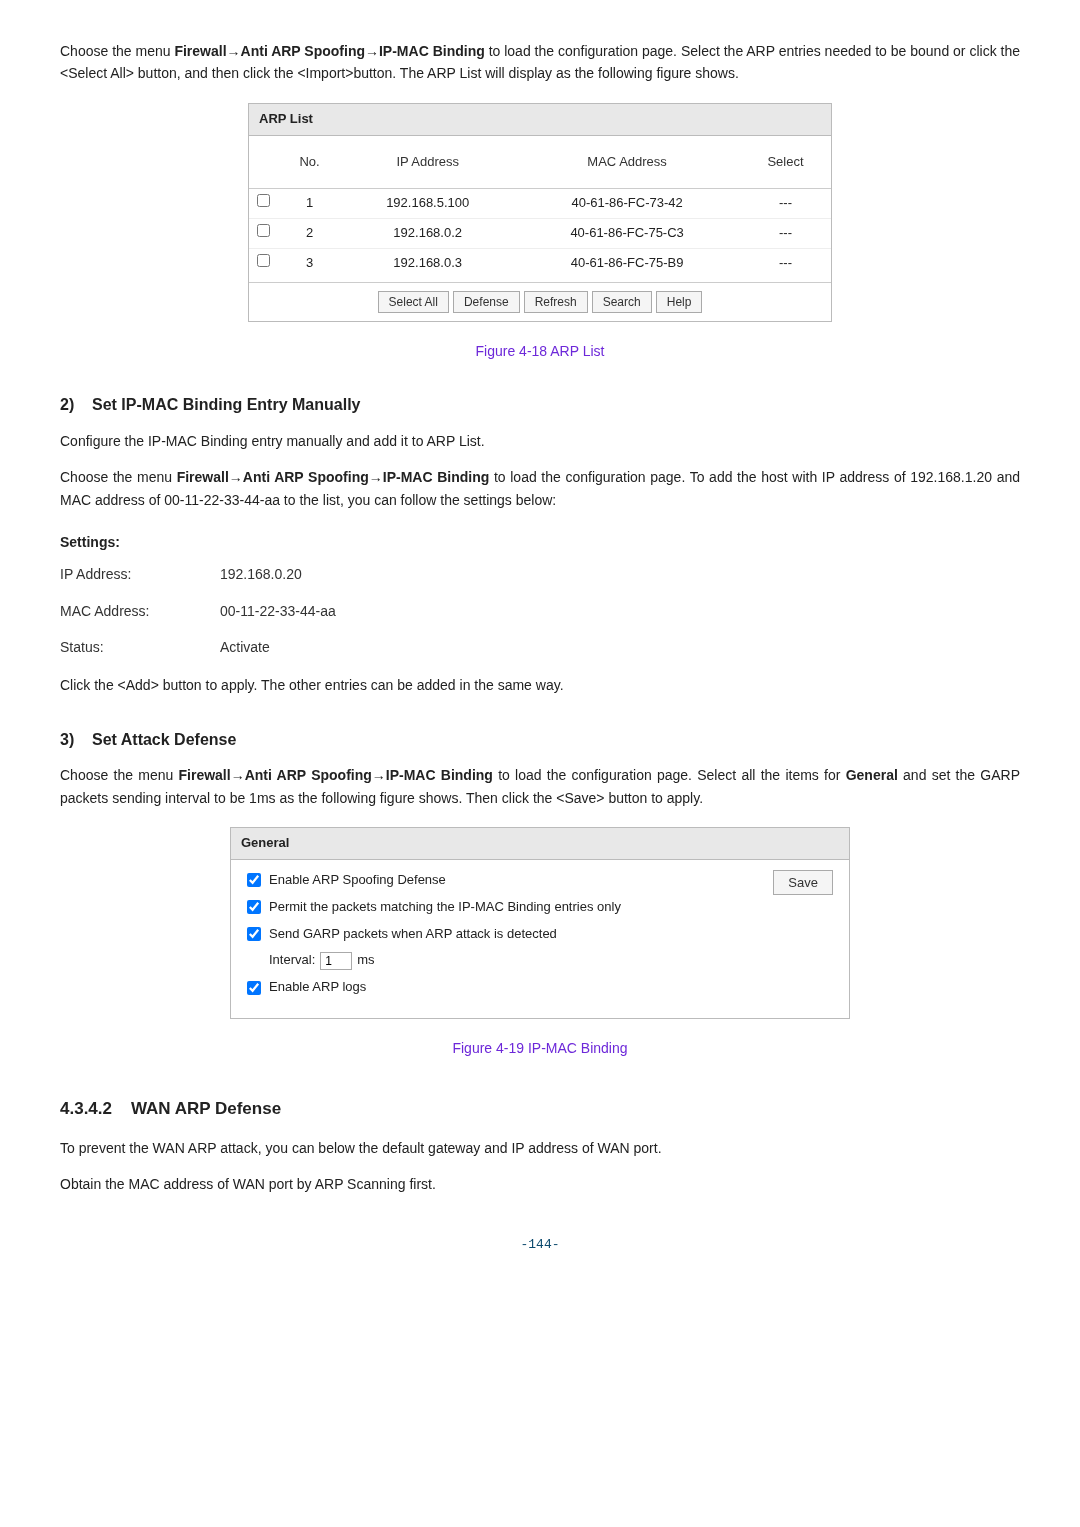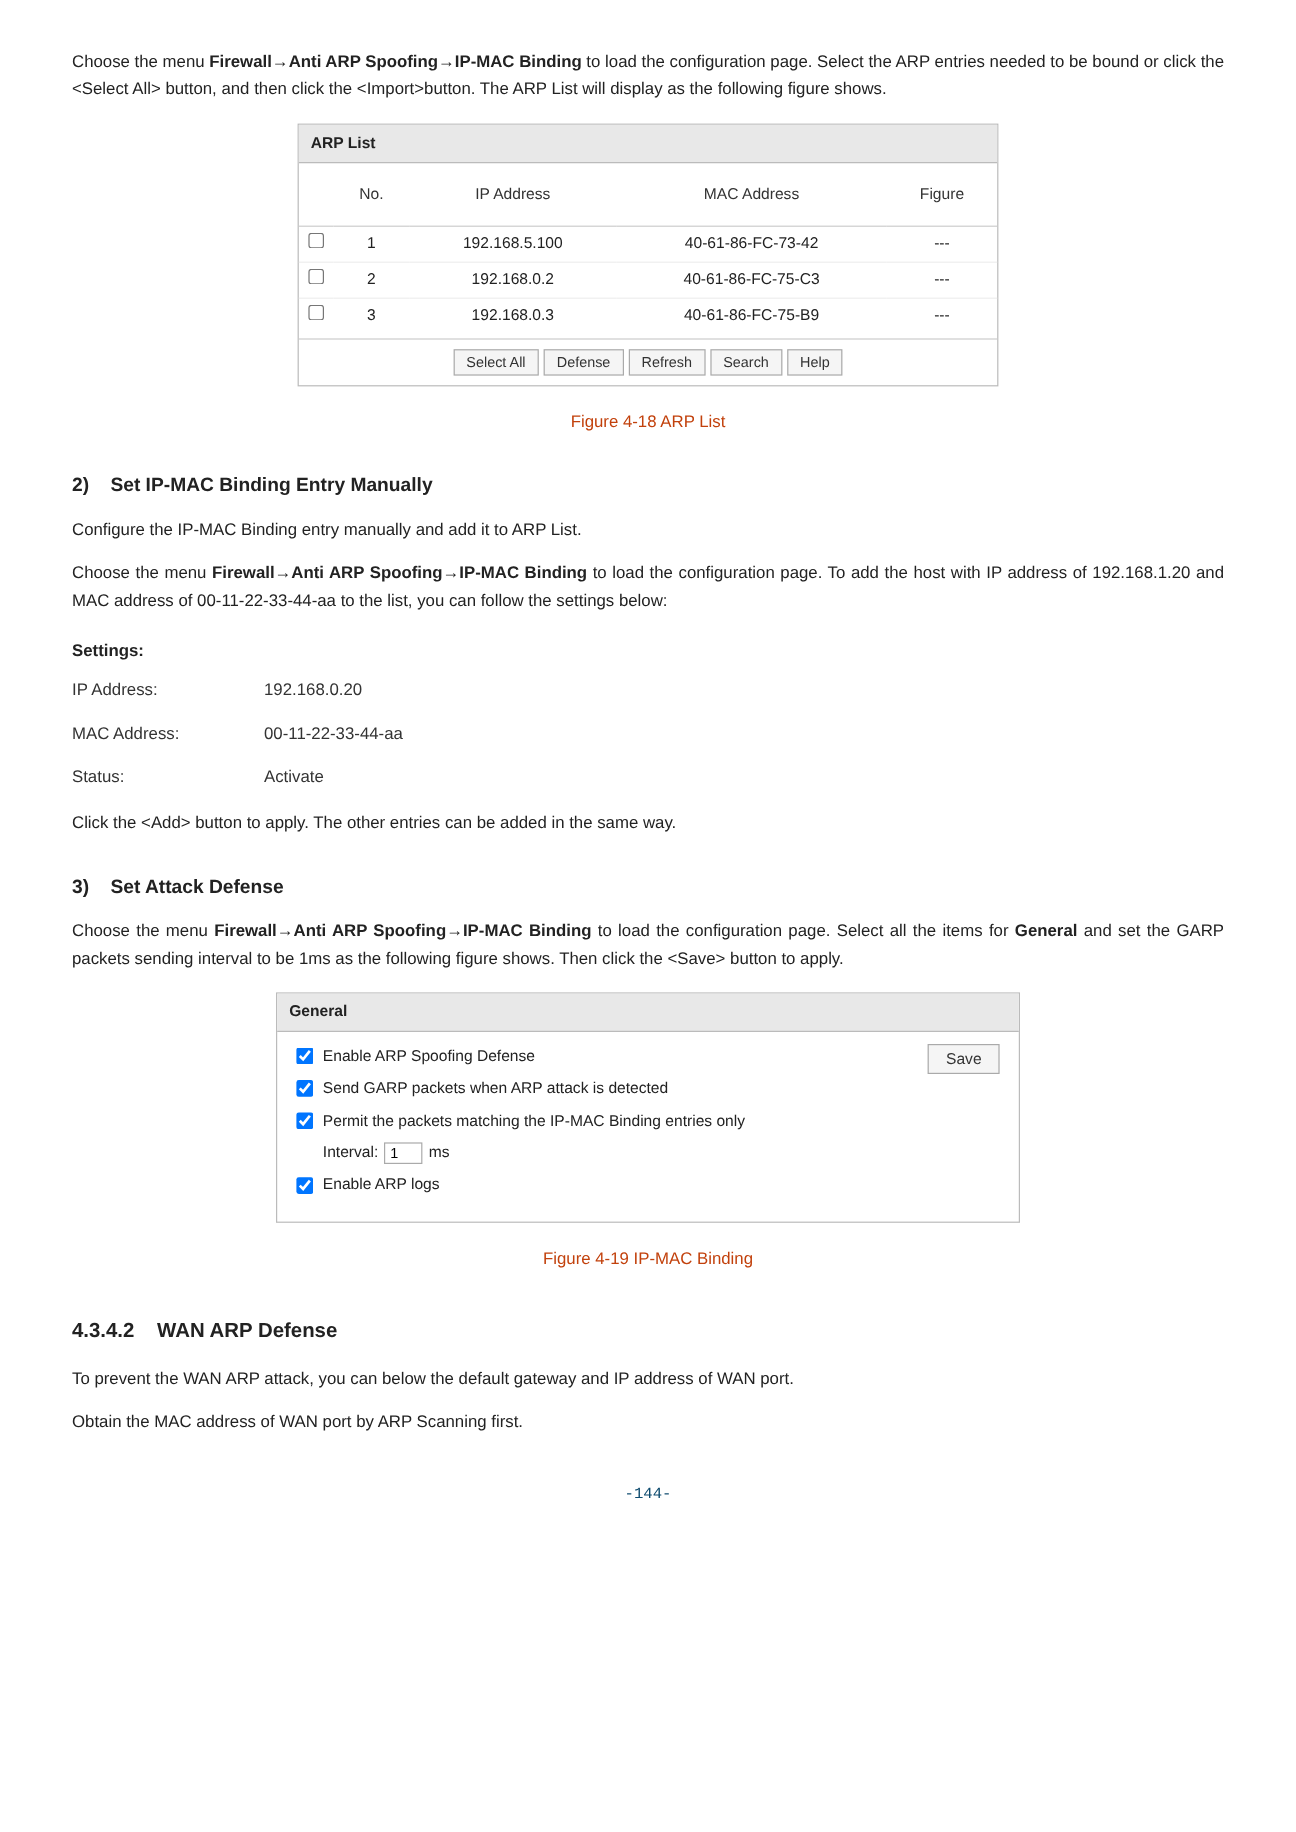--- a/index.html
+++ b/index.html
@@ -28,21 +28,21 @@
       font-size: 17px;
       font-weight: bold;
       margin-top: 36px;
       margin-bottom: 14px;
     }
     .figure-caption {
       text-align: center;
       margin-top: 8px;
       margin-bottom: 10px;
       font-size: 14px;
-      color: #c2410c;
+      color: #6d28d9;
     }
     .arp-list-container {
       border: 1px solid #bbb;
       margin: 18px auto;
       width: 584px;
       font-size: 13px;
     }
     .arp-list-header-row {
       background: #e8e8e8;
       padding: 5px 10px;
@@ -178,21 +178,21 @@
 
 <div class="arp-list-container">
   <div class="arp-list-header-row">ARP List</div>
   <table class="arp-table">
     <thead>
       <tr>
         <th></th>
         <th>No.</th>
         <th>IP Address</th>
         <th>MAC Address</th>
-        <th>Figure</th>
+        <th>Select</th>
       </tr>
     </thead>
     <tbody id="arp-table-body">
     <tr>
     <td class="checkbox-cell"><input type="checkbox" style=""></td>
     <td>1</td>
     <td>192.168.5.100</td>
     <td>40-61-86-FC-73-42</td>
     <td>---</td>
   </tr>
@@ -258,25 +258,25 @@
 
 <div class="general-container">
   <div class="general-header-row">General</div>
   <div class="general-body" id="general-body">
     <div class="checkbox-row">
     <input type="checkbox" checked="" style="">
     <span>Enable ARP Spoofing Defense</span>
   </div>
       <div class="checkbox-row">
     <input type="checkbox" checked="" style="">
+    <span>Permit the packets matching the IP-MAC Binding entries only</span>
+  </div>
+      <div class="checkbox-row">
+    <input type="checkbox" checked="" style="">
     <span>Send GARP packets when ARP attack is detected</span>
-  </div>
-      <div class="checkbox-row">
-    <input type="checkbox" checked="" style="">
-    <span>Permit the packets matching the IP-MAC Binding entries only</span>
   </div>
       <div class="interval-row">
       <span>Interval:</span>
       <input type="text" class="interval-input" value="1" style="">
       <span>ms</span>
     </div>
       <div class="checkbox-row">
     <input type="checkbox" checked="" style="">
     <span>Enable ARP logs</span>
   </div>

